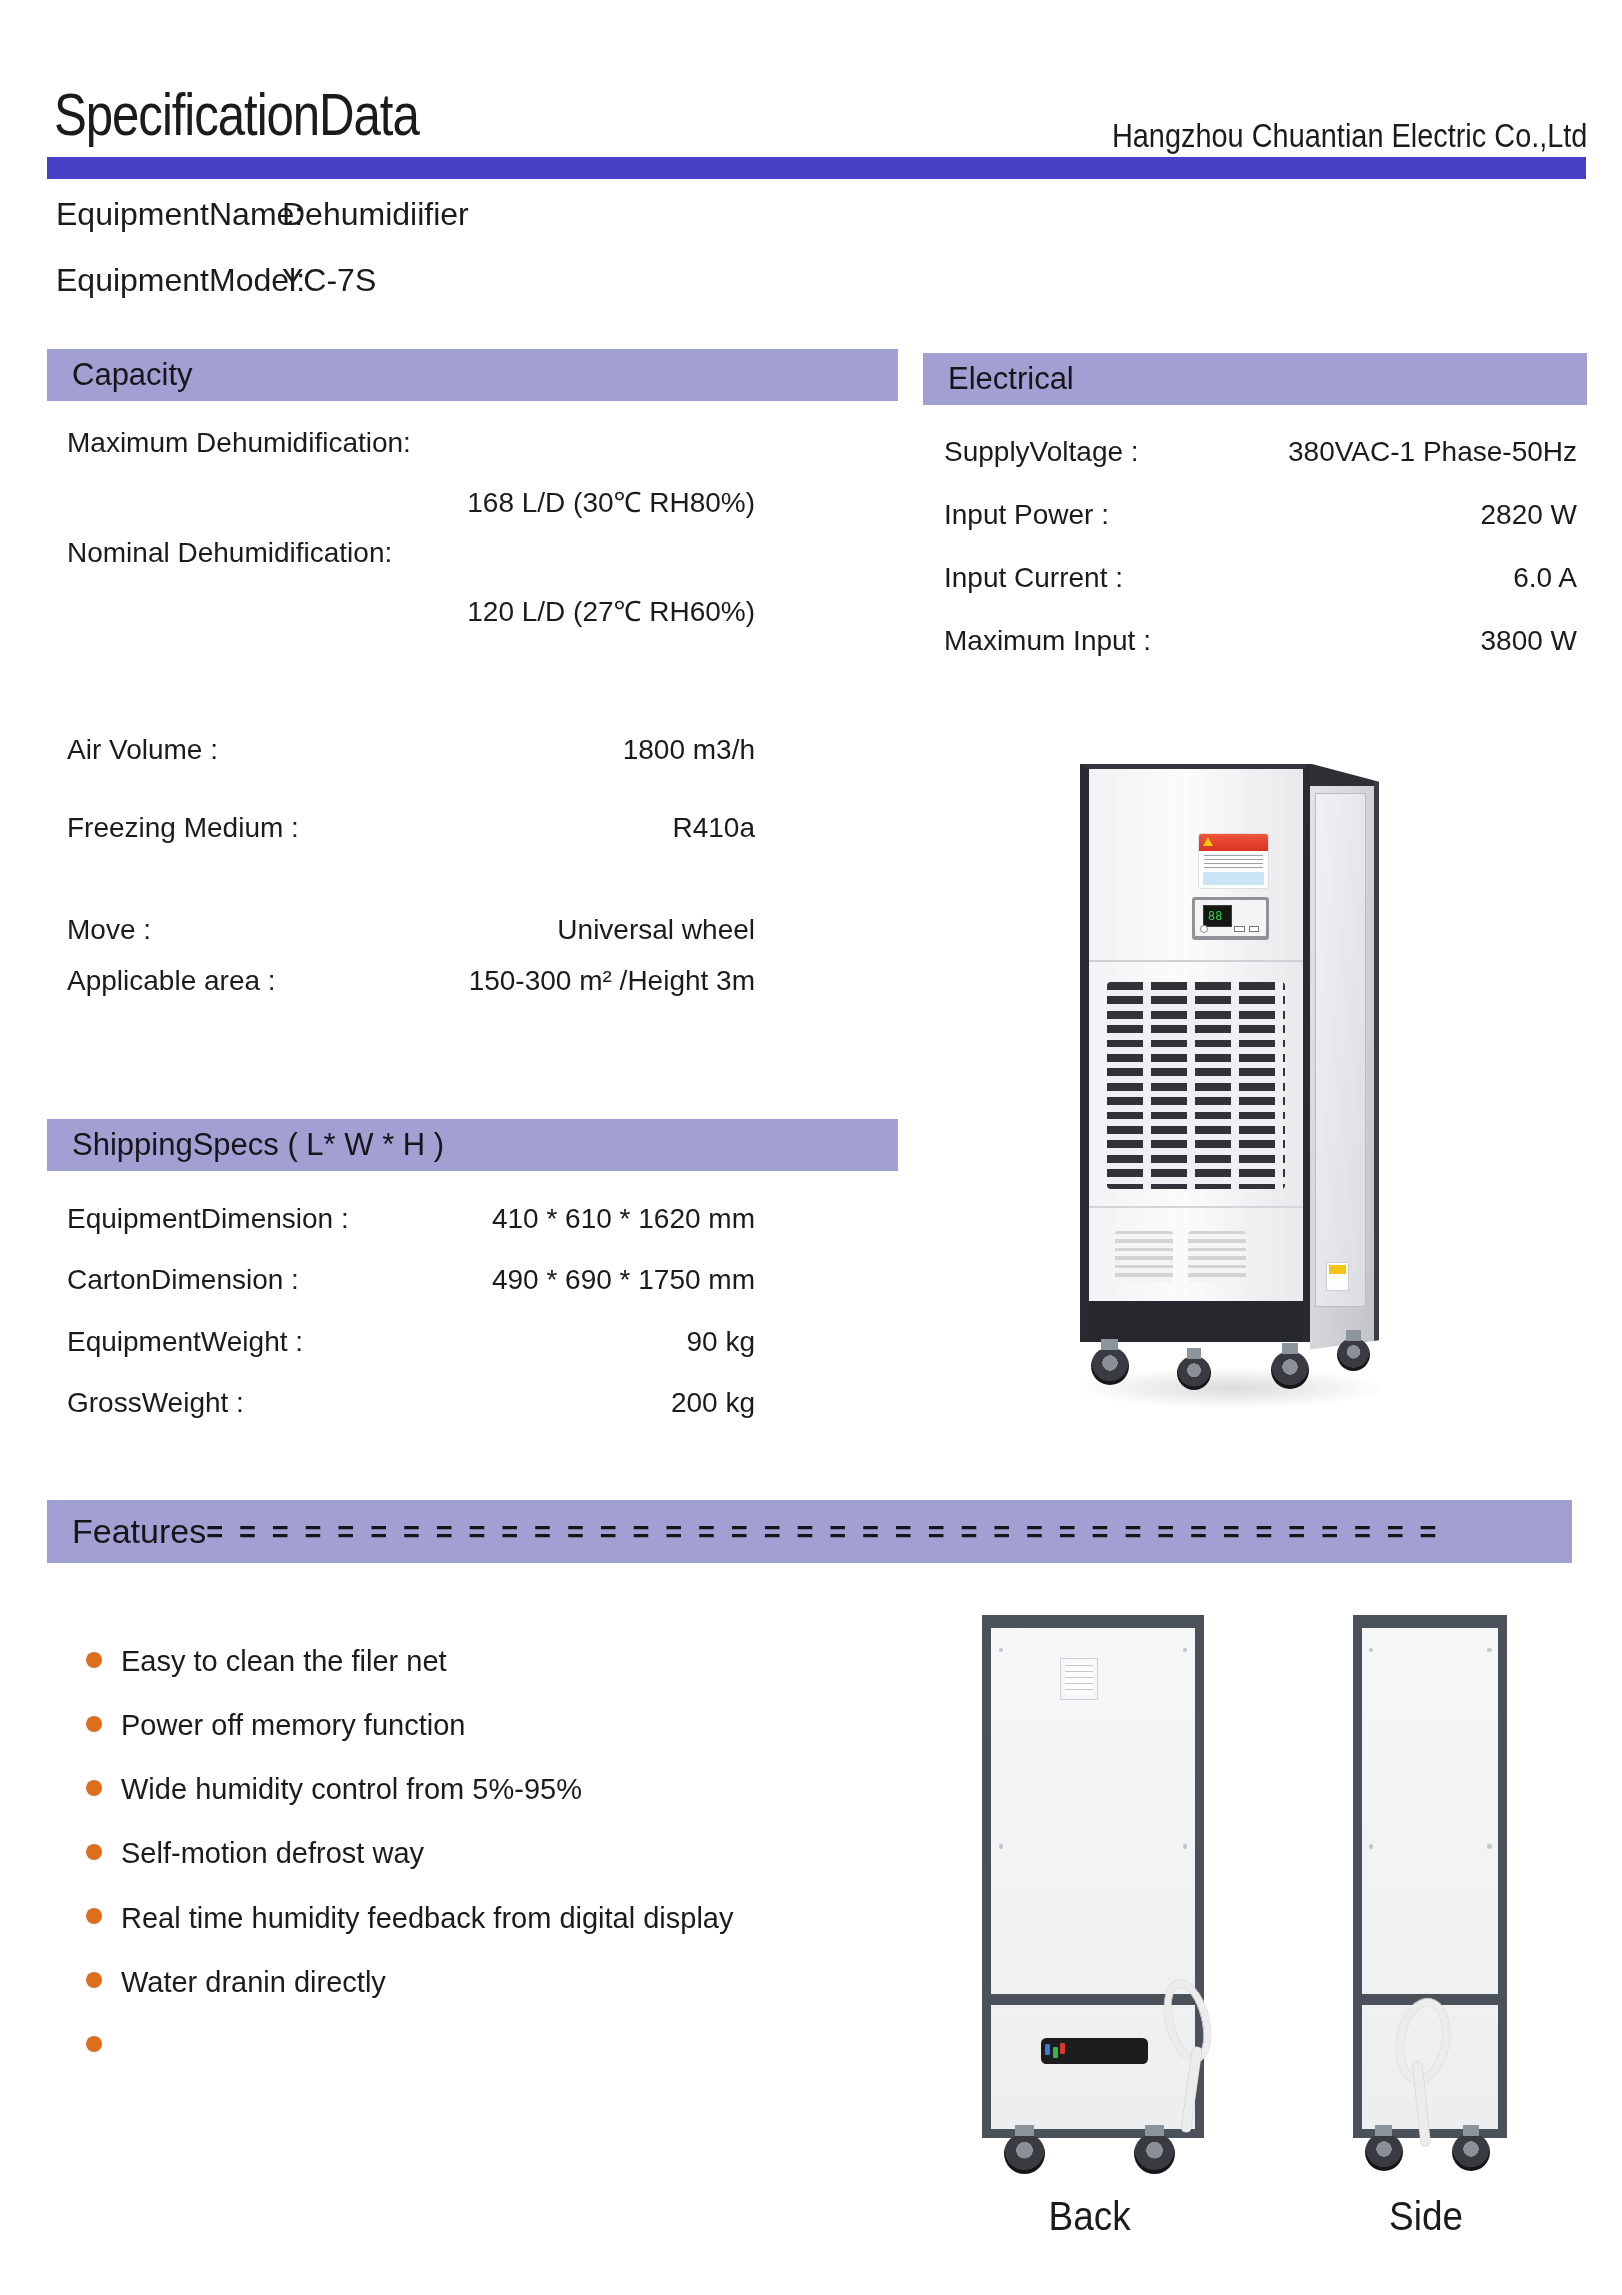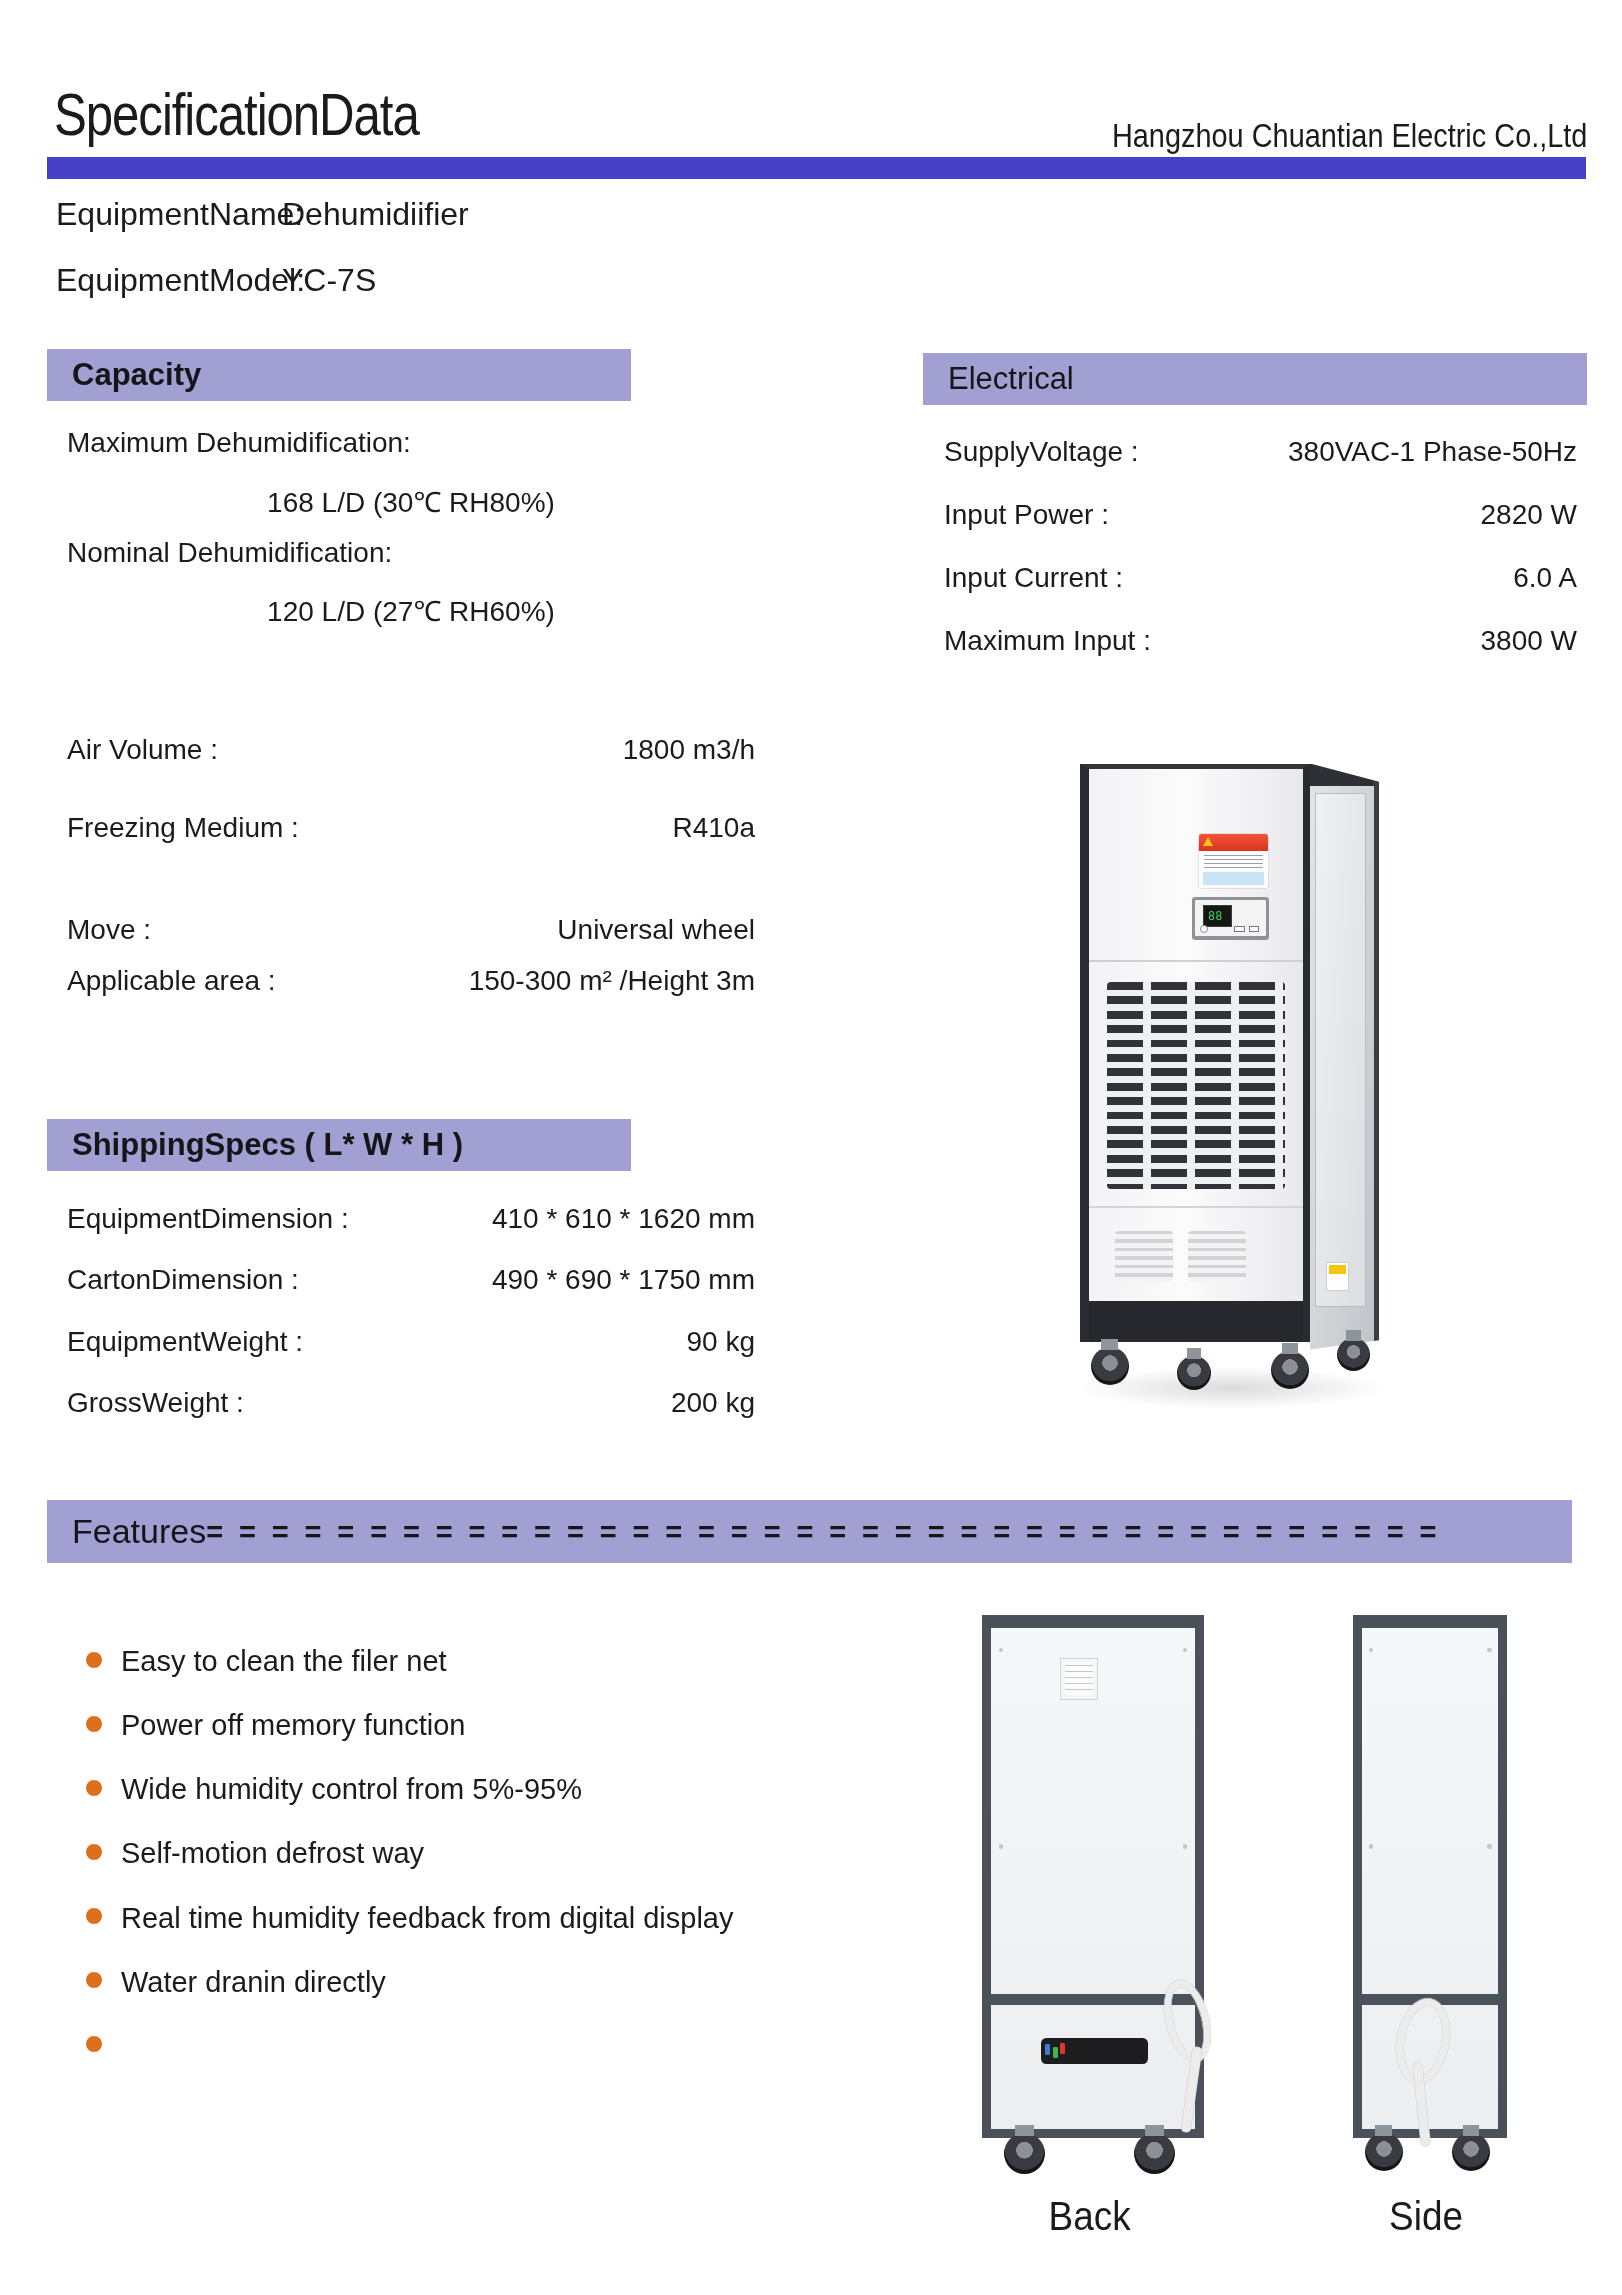--- a/index.html
+++ b/index.html
@@ -16,29 +16,29 @@
 
   
   .equip-row { position:absolute; left:56px; display:flex; font-size:32px; }
   .equip-row .lbl { width:226px; }
   .equip-row.name  { top:196px; }
   .equip-row.model { top:262px; }
 
   
   .secbar { position:absolute; background:#a29fd2; color:#15151a; font-size:31px;
             display:flex; align-items:center; padding-left:25px; }
-  .secbar-left  { left:47px;  width:584px; height:52px;font-weight:bold; }
+  .secbar-left  { left:47px;  width:851px; height:52px; }
   .secbar-right { left:923px; width:664px; height:52px; }
 
   
   .row { position:absolute; display:flex; justify-content:space-between; font-size:28px; white-space:nowrap; }
   .row-left  { left:67px;  width:688px; }
   .row-right { left:944px; width:633px; }
   .line-label { position:absolute; left:67px; font-size:28px; white-space:nowrap; }
-  .line-value { position:absolute; left:67px; width:688px; text-align:center; font-size:28px; white-space:nowrap; }
+  .line-value { position:absolute; left:67px; width:688px; text-align:right; font-size:28px; white-space:nowrap; }
 
   
   .features-bar { position:absolute; left:47px; top:1500px; width:1525px; height:63px; background:#a29fd2;
                   display:flex; align-items:center; padding:0 72px 0 25px; color:#15151a; overflow:hidden; }
   .features-bar .ftitle { font-size:34px; flex:0 0 auto; }
   .features-bar .fdash  { flex:1 1 auto; font-size:29px; font-weight:700; letter-spacing:3.9px;
                           white-space:nowrap; overflow:hidden; margin-top:2.6px; }
   .feat { position:absolute; left:121px; font-size:29px; white-space:nowrap; }
   .feat-dot { position:absolute; left:86px; width:16.4px; height:16.4px; border-radius:50%; background:#dd6f1c; }
 

